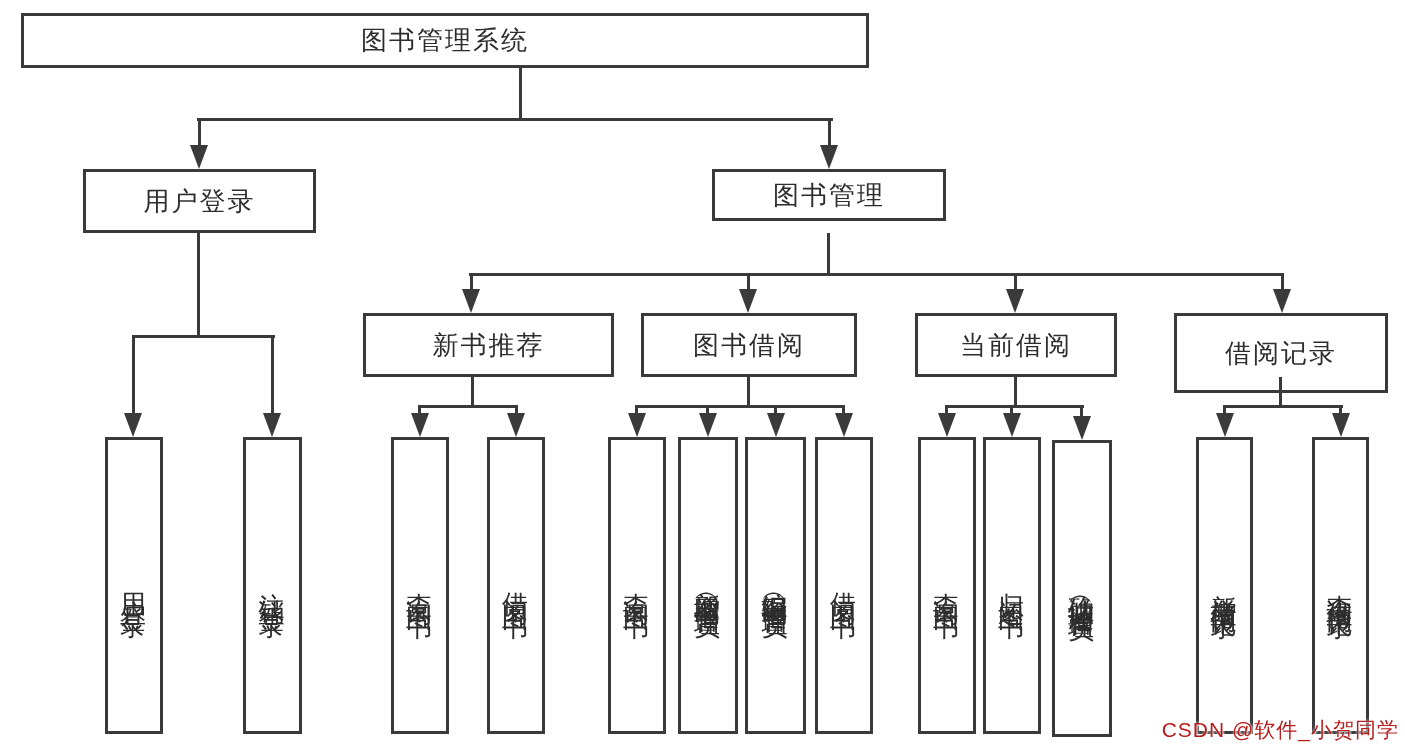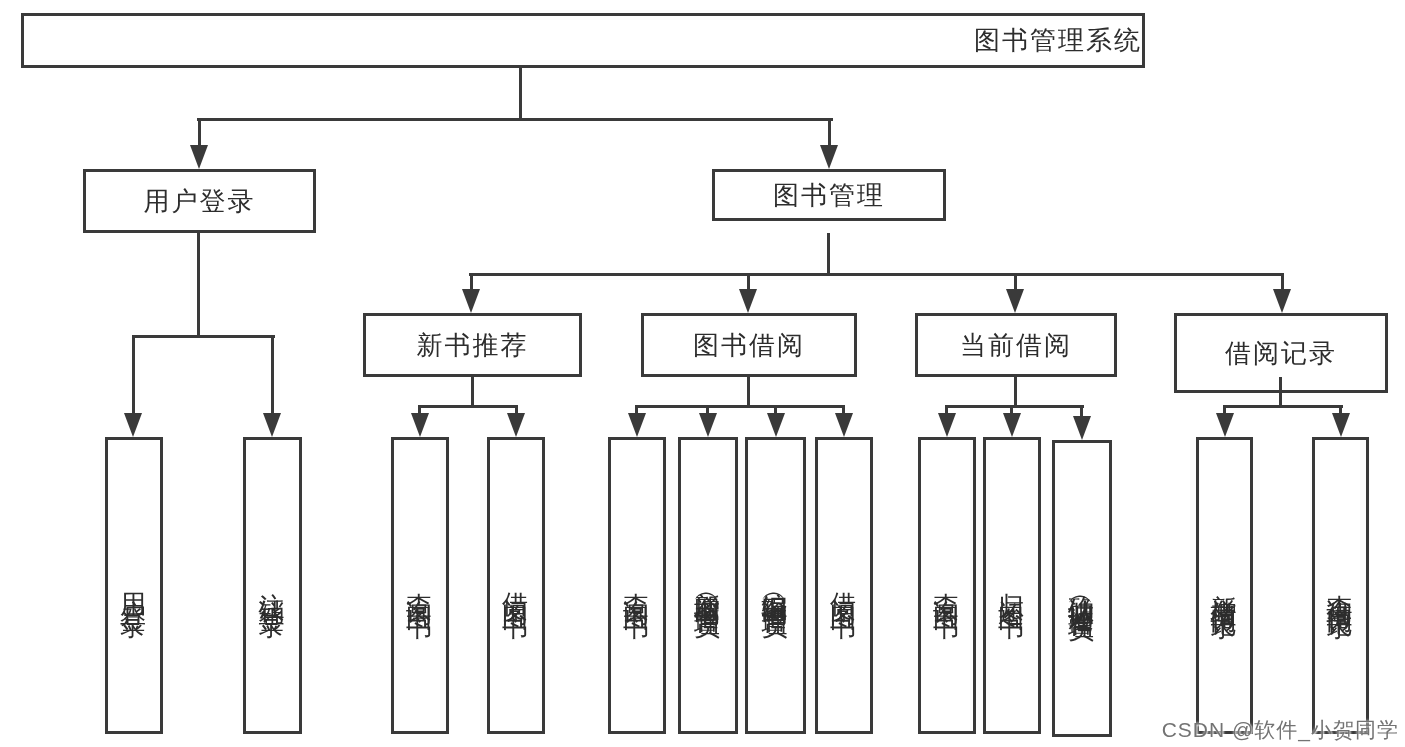--- a/index.html
+++ b/index.html
@@ -48,32 +48,32 @@
     border-left: 9px solid transparent;
     border-right: 9px solid transparent;
     border-top: 24px solid #3a3a3a;
   }
   .watermark {
     position: absolute;
     top: 716px;
     right: 6px;
     font-size: 21px;
     letter-spacing: 1px;
-    color: #737373;
+    color: #b91c1c;
     text-shadow: 0 0 3px rgba(255,255,255,0.9), 1px 1px 2px rgba(255,255,255,0.9);
     z-index: 5;
     white-space: nowrap;
   }
 </style>
 </head>
 <body>
 
 <div class="canvas">
 
-  <div class="node" style="left:21px; top:13px; width:1124px; height:55px;justify-content:flex-end;">
+  <div class="node" style="left:21px; top:13px; width:848px; height:55px;">
     <span class="hlabel">图书管理系统</span>
   </div>
 
   <div class="line" style="left:519px; top:66px; width:3px; height:54px;"></div>
   <div class="line" style="left:197px; top:118px; width:636px; height:3px;"></div>
   <div class="line" style="left:198px; top:120px; width:3px; height:28px;"></div>
   <div class="arrow" style="left:190px; top:145px;"></div>
   <div class="line" style="left:828px; top:120px; width:3px; height:28px;"></div>
   <div class="arrow" style="left:820px; top:145px;"></div>
 
@@ -95,21 +95,21 @@
   <div class="line" style="left:469px; top:273px; width:815px; height:3px;"></div>
   <div class="line" style="left:470px; top:275px; width:3px; height:18px;"></div>
   <div class="arrow" style="left:462px; top:289px;"></div>
   <div class="line" style="left:747px; top:275px; width:3px; height:18px;"></div>
   <div class="arrow" style="left:739px; top:289px;"></div>
   <div class="line" style="left:1014px; top:275px; width:3px; height:18px;"></div>
   <div class="arrow" style="left:1006px; top:289px;"></div>
   <div class="line" style="left:1281px; top:275px; width:3px; height:18px;"></div>
   <div class="arrow" style="left:1273px; top:289px;"></div>
 
-  <div class="node" style="left:363px; top:313px; width:219px; height:64px;">
+  <div class="node" style="left:363px; top:313px; width:251px; height:64px;">
     <span class="hlabel">新书推荐</span>
   </div>
   <div class="node" style="left:915px; top:313px; width:202px; height:64px;">
     <span class="hlabel">当前借阅</span>
   </div>
   <div class="node" style="left:641px; top:313px; width:216px; height:64px;">
     <span class="hlabel">图书借阅</span>
   </div>
   <div class="node" style="left:1174px; top:313px; width:214px; height:80px;">
     <span class="hlabel">借阅记录</span>

